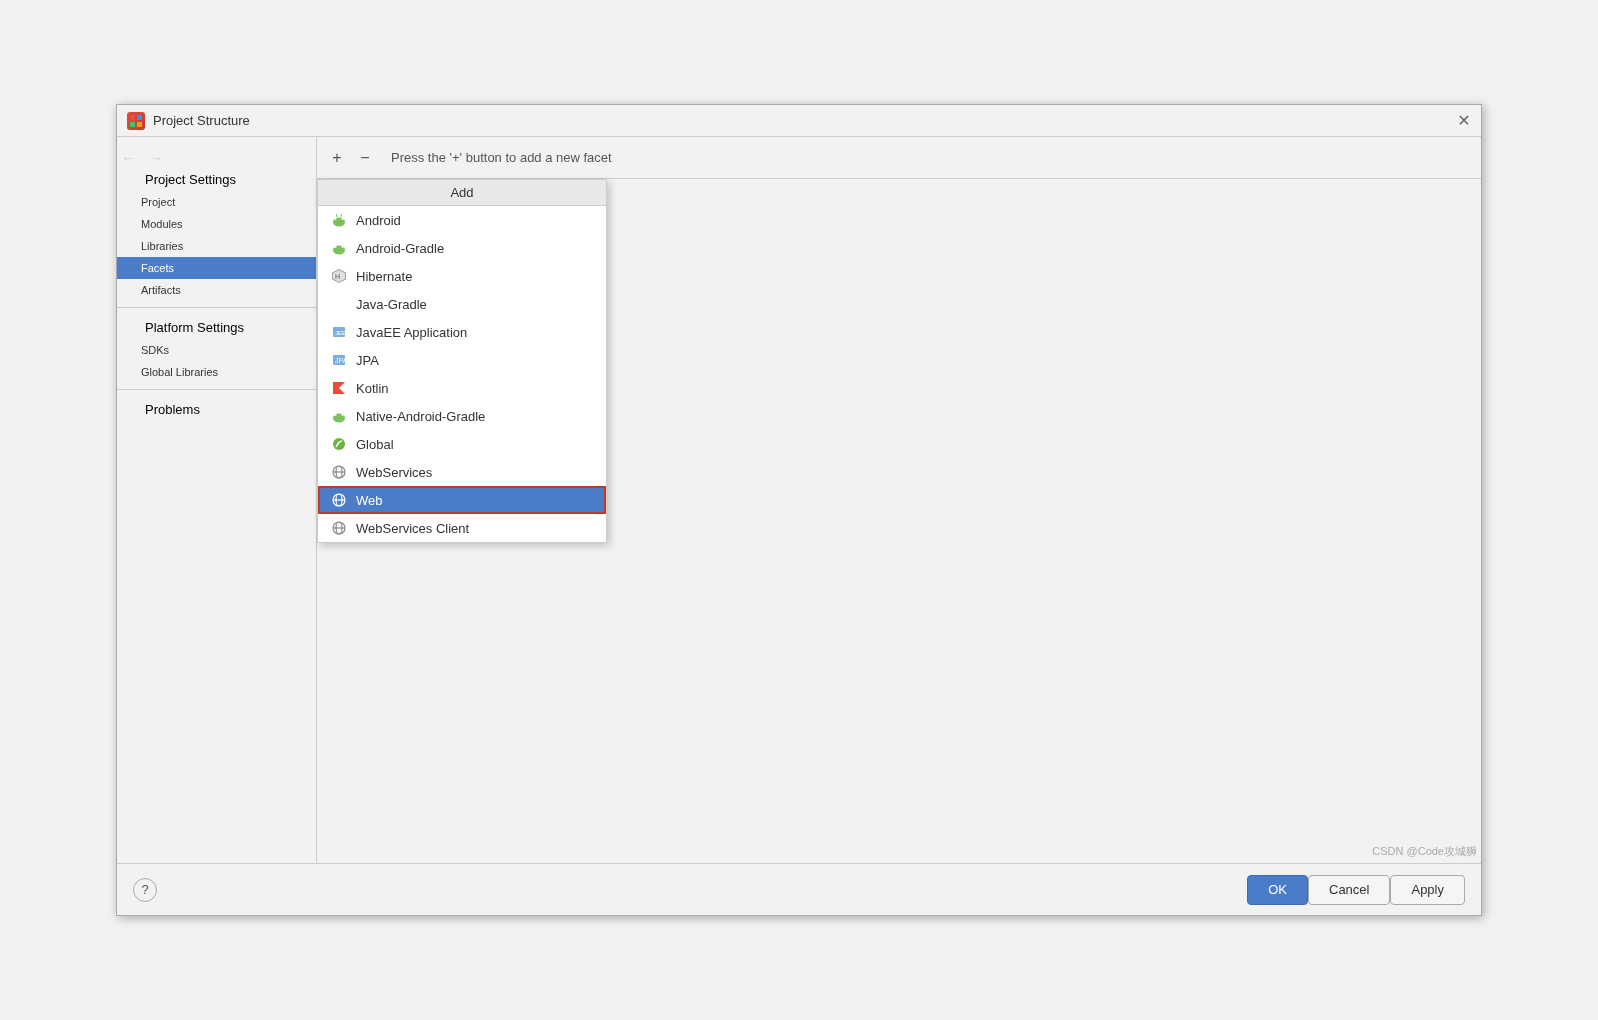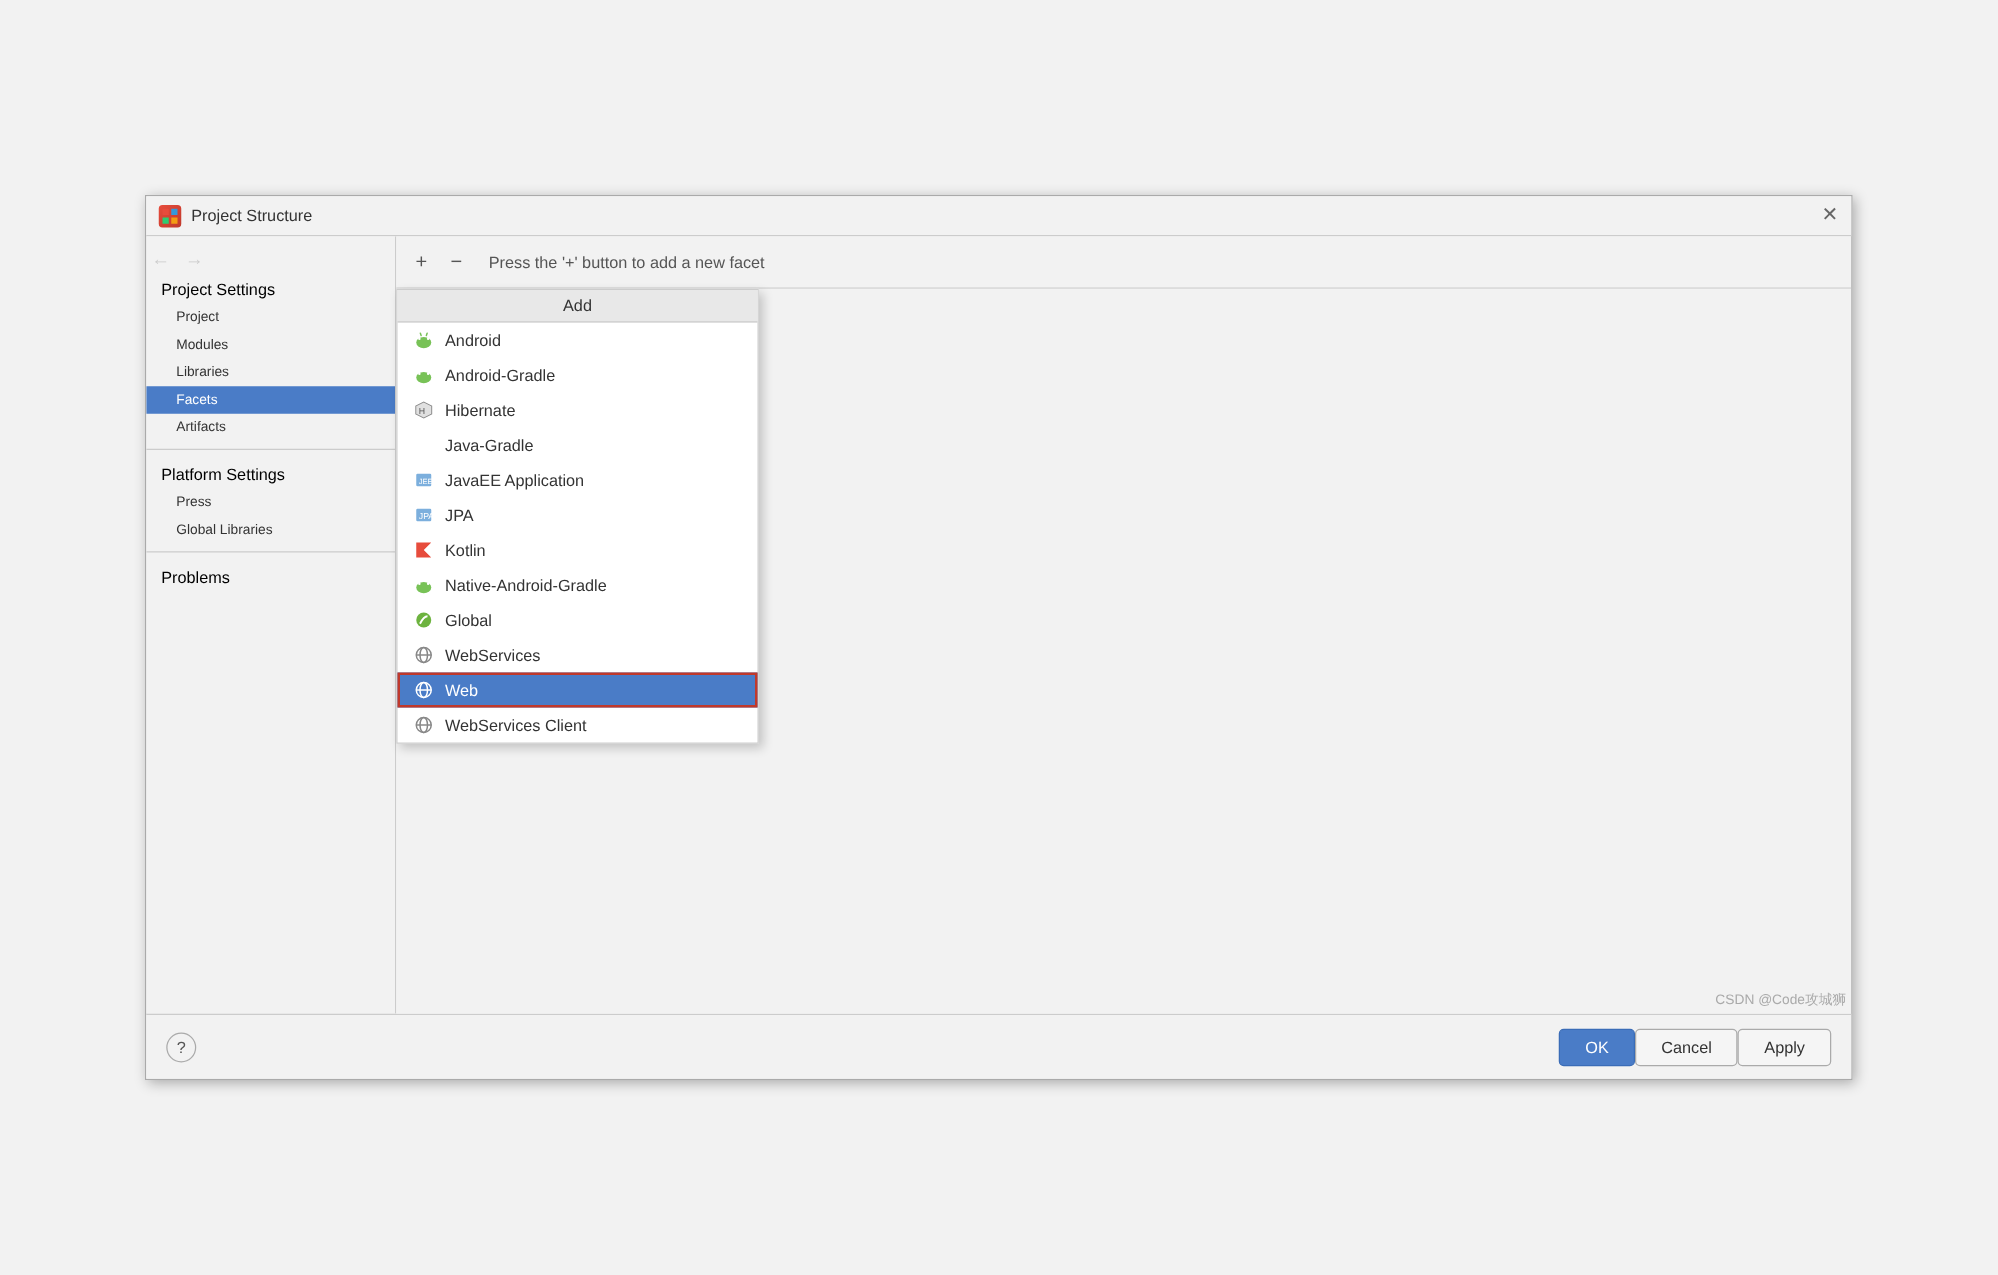--- a/index.html
+++ b/index.html
@@ -10,21 +10,21 @@
       display: flex;
       justify-content: center;
       align-items: center;
       width: 1598px;
       height: 1020px;
       overflow: hidden;
     }
 
     .window {
       width: 1366px;
-      height: 708px;
+      height: 812px;
       background: #f2f2f2;
       border: 1px solid #aaa;
       display: flex;
       flex-direction: column;
       box-shadow: 2px 2px 10px rgba(0,0,0,0.3);
     }
 
     .title-bar {
       height: 32px;
       background: #f2f2f2;
@@ -81,21 +81,21 @@
       background: #f2f2f2;
       border-right: 1px solid #ccc;
       padding-top: 8px;
       flex-shrink: 0;
     }
 
     .sidebar-section-label {
       color: #000;
       font-size: 13px;
       font-weight: 400;
-      padding: 6px 12px 4px 12px;
+      padding: 6px 12px 4px 28px;
     }
 
     .sidebar-item {
       padding: 5px 12px 5px 24px;
       color: #333;
       cursor: pointer;
       font-size: 11px;
     }
 
     .sidebar-item.active {
@@ -345,21 +345,21 @@
       </div>
       <div class="sidebar-item">
         <span>Artifacts</span>
       </div>
 
       <div class="sidebar-divider"></div>
 
       <div class="sidebar-section-label">Platform Settings</div>
 
       <div class="sidebar-item">
-        <span>Press</span>
+        <span>SDKs</span>
       </div>
       <div class="sidebar-item">
         <span>Global Libraries</span>
       </div>
 
       <div class="sidebar-divider"></div>
 
       <div class="sidebar-section-label">Problems</div>
     </div>
 

